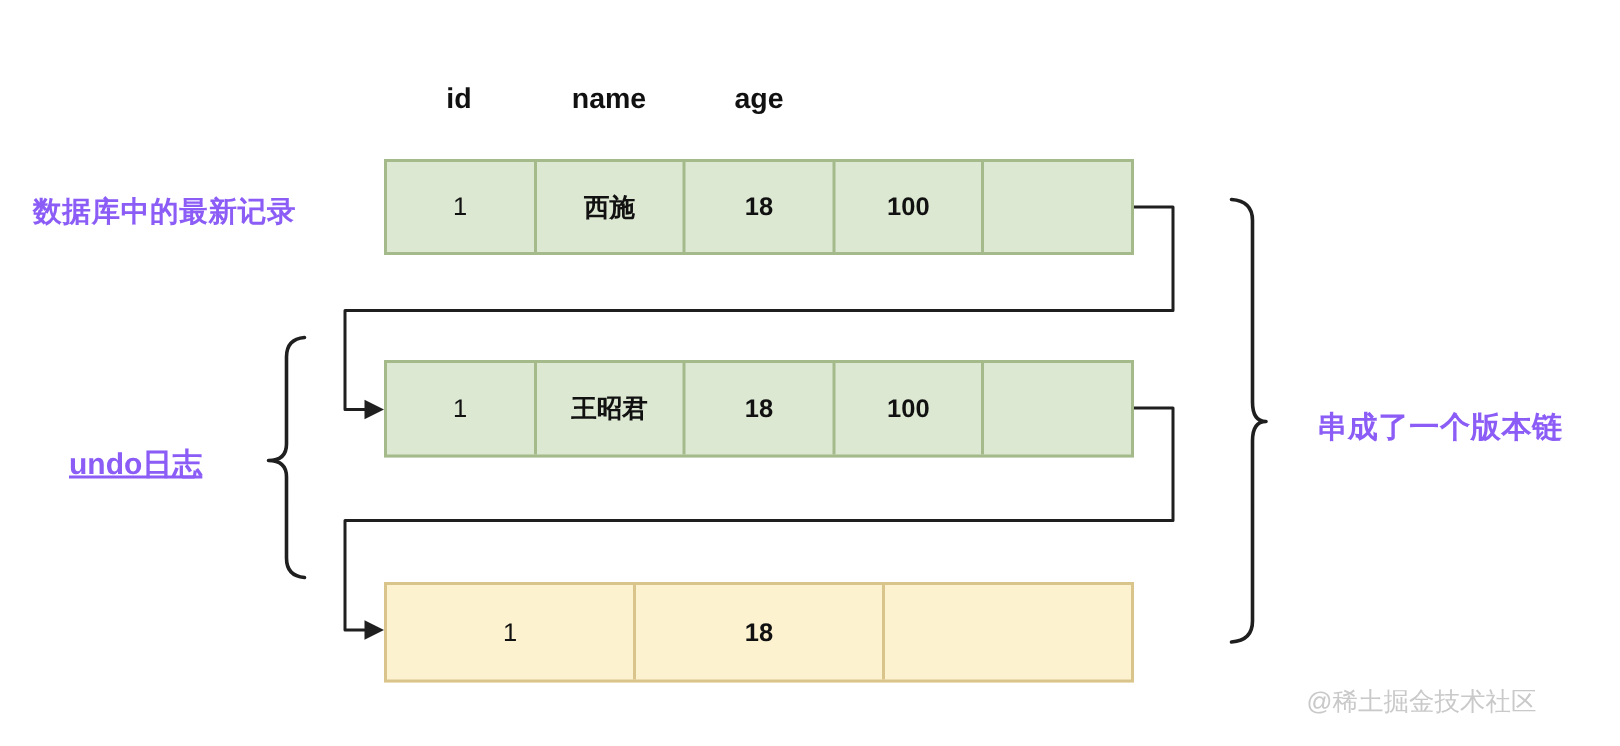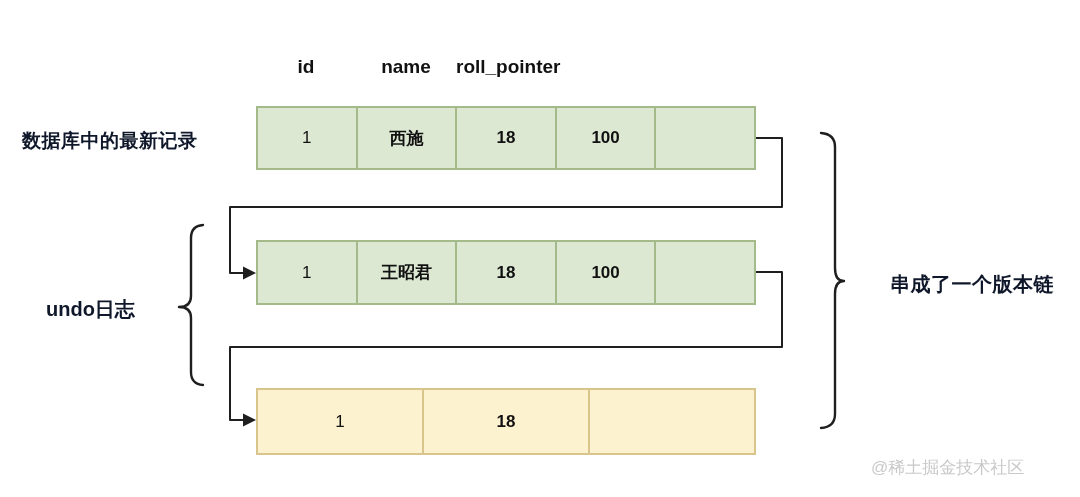--- a/index.html
+++ b/index.html
@@ -68,26 +68,26 @@
     display: flex;
     align-items: center;
     justify-content: center;
     font-size: 17px;
     color: #111111;
   }
   .cell + .cell { border-left: 2px solid var(--border); font-weight: bold; }
   .side-label {
     position: absolute;
     font-weight: bold;
-    color: #0f172a;
+    color: #8b5cf6;
     white-space: nowrap;
   }
   .label-latest   { left: 22px;  top: 128px; font-size: 19px; letter-spacing: 0.5px; }
-  .label-undo     { left: 46px;  top: 296px; font-size: 20px; }
-  .label-chain    { left: 878px; top: 271px; font-size: 20px; letter-spacing: 0.5px; margin-left: 12px; }
+  .label-undo     { left: 46px;  top: 296px; font-size: 20px; text-decoration: underline; }
+  .label-chain    { left: 878px; top: 271px; font-size: 20px; letter-spacing: 0.5px; }
   .watermark {
     position: absolute;
     left: 871px; top: 456px;
     font-size: 17px;
     color: var(--watermark);
     white-space: nowrap;
   }
 </style>
 </head>
 <body>
@@ -103,21 +103,21 @@
     <polygon class="arrowhead" points="256,420 243,413.5 243,426.5"></polygon>
 
     <path class="brace" d="M203,225 Q191,226 191,238 V296 Q191,307 179,307 Q191,307 191,318 V372 Q191,384 203,385"></path>
 
     <path class="brace" d="M821,133 Q835,134 835,147 V268 Q835,281 844,281 Q835,281 835,294 V414 Q835,427 821,428"></path>
   </svg>
 
   <div class="header-row">
     <div class="header-cell">id</div>
     <div class="header-cell">name</div>
-    <div class="header-cell">roll_pointer</div>
+    <div class="header-cell">age</div>
   </div>
 
   <div class="row row-1 theme-green">
     <div class="cell">1</div>
     <div class="cell">西施</div>
     <div class="cell">18</div>
     <div class="cell">100</div>
     <div class="cell"></div>
   </div>
 

